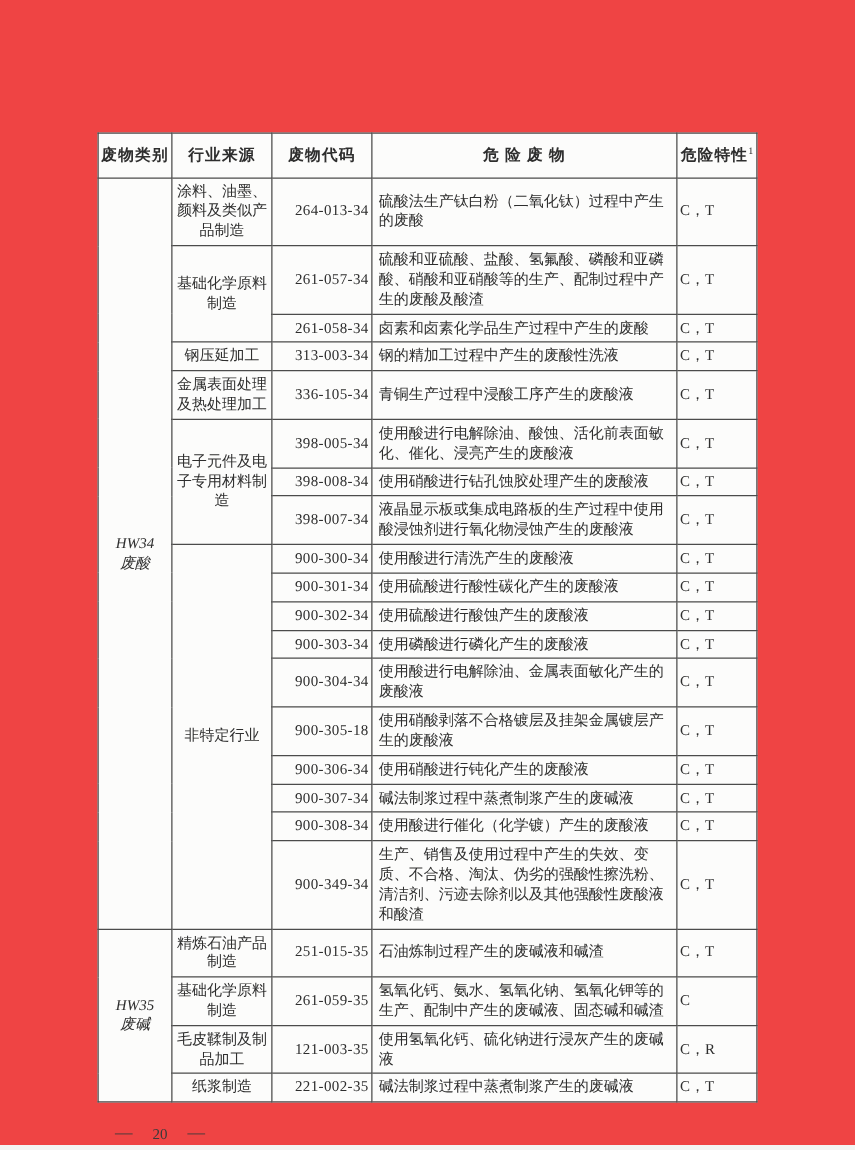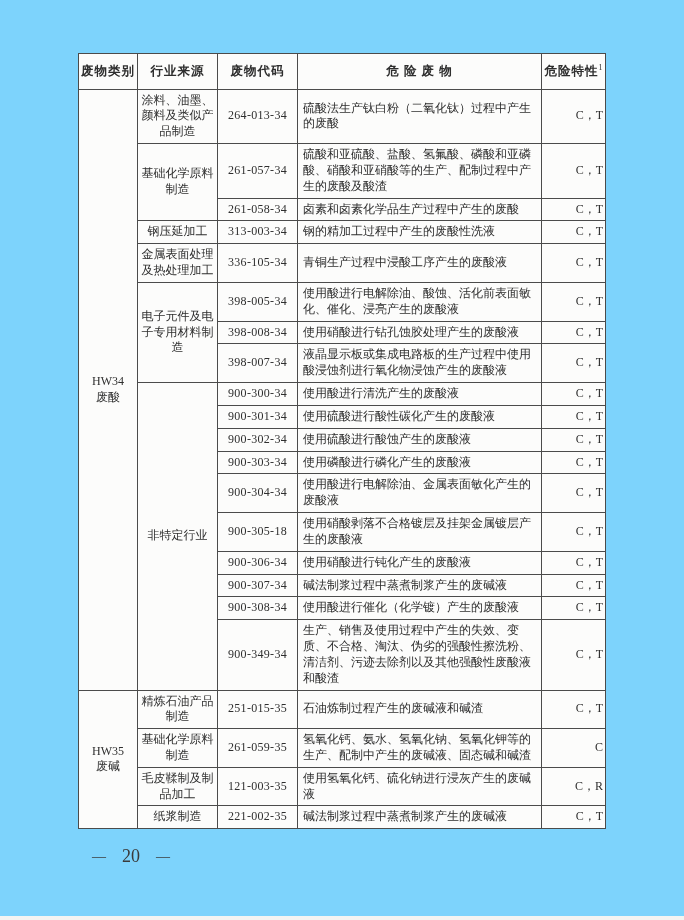--- a/index.html
+++ b/index.html
@@ -5,25 +5,25 @@
   html, body {
     margin: 0;
     padding: 0;
     background: #f4f4f2;
     font-family: "Liberation Serif", "DejaVu Serif", serif;
   }
   .page {
     position: relative;
     width: 684px;
     height: 916px;
-    background: #7dd3fc;
+    background: #ef4444;
     color: #2e2e2e;
     overflow: hidden;
     box-sizing: border-box;
-    padding: 53px 0 0 78px;
+    padding: 106px 0 0 78px;
   }
   table.catalog {
     border-collapse: collapse;
     table-layout: fixed;
     width: 527px;
     background: #fcfcfb;
   }
   table.catalog col.c-cat   { width: 59px; }
   table.catalog col.c-ind   { width: 80px; }
   table.catalog col.c-code  { width: 80px; }
@@ -47,55 +47,56 @@
   table.catalog th sup {
     font-size: 8px;
     font-weight: normal;
     letter-spacing: 0;
     vertical-align: super;
   }
   td.cat-cell {
     text-align: center;
     padding: 3px 2px;
     line-height: 1.7;
+    font-style: italic;
   }
   td.industry-cell {
     text-align: center;
     padding: 3px 3px;
   }
   td.code-cell {
-    text-align: center;
+    text-align: right;
     padding: 3px 2px;
     font-family: "Liberation Serif", "DejaVu Serif", serif;
     white-space: nowrap;
     letter-spacing: 0.3px;
   }
   td.desc-cell {
     text-align: left;
     padding: 3px 5px;
   }
   td.hazard-cell {
-    text-align: right;
+    text-align: left;
     padding: 3px 2px;
     white-space: nowrap;
   }
   .footer {
     margin-top: 17px;
     padding-left: 14px;
     font-size: 14px;
     color: #3a3a3a;
     display: flex;
     align-items: center;
   }
   .footer .dash {
     letter-spacing: 0;
   }
   .footer .pagenum {
     margin: 0 16px;
-    font-size: 18px;
+    font-size: 12px;
   }
 </style>
 </head>
 <body>
 
 <div class="page">
 
   <table class="catalog">
     <colgroup>
       <col class="c-cat">

